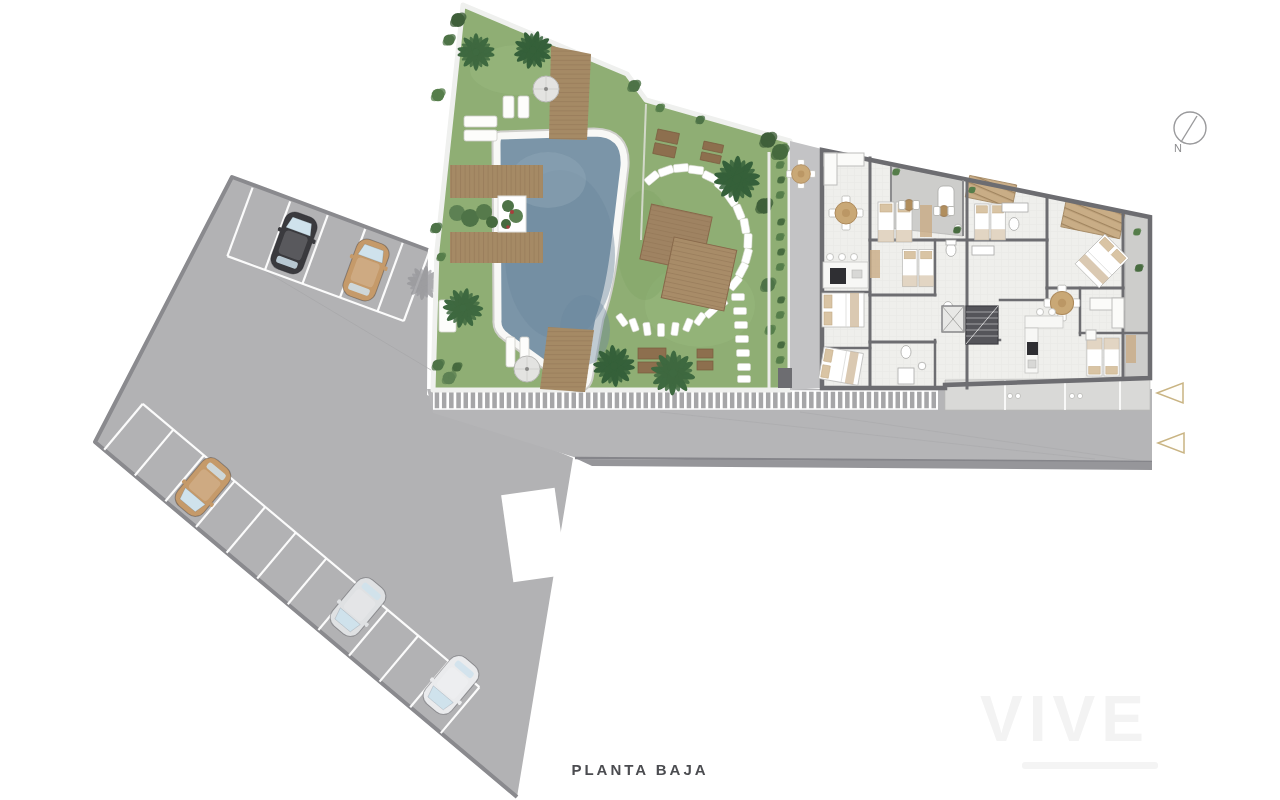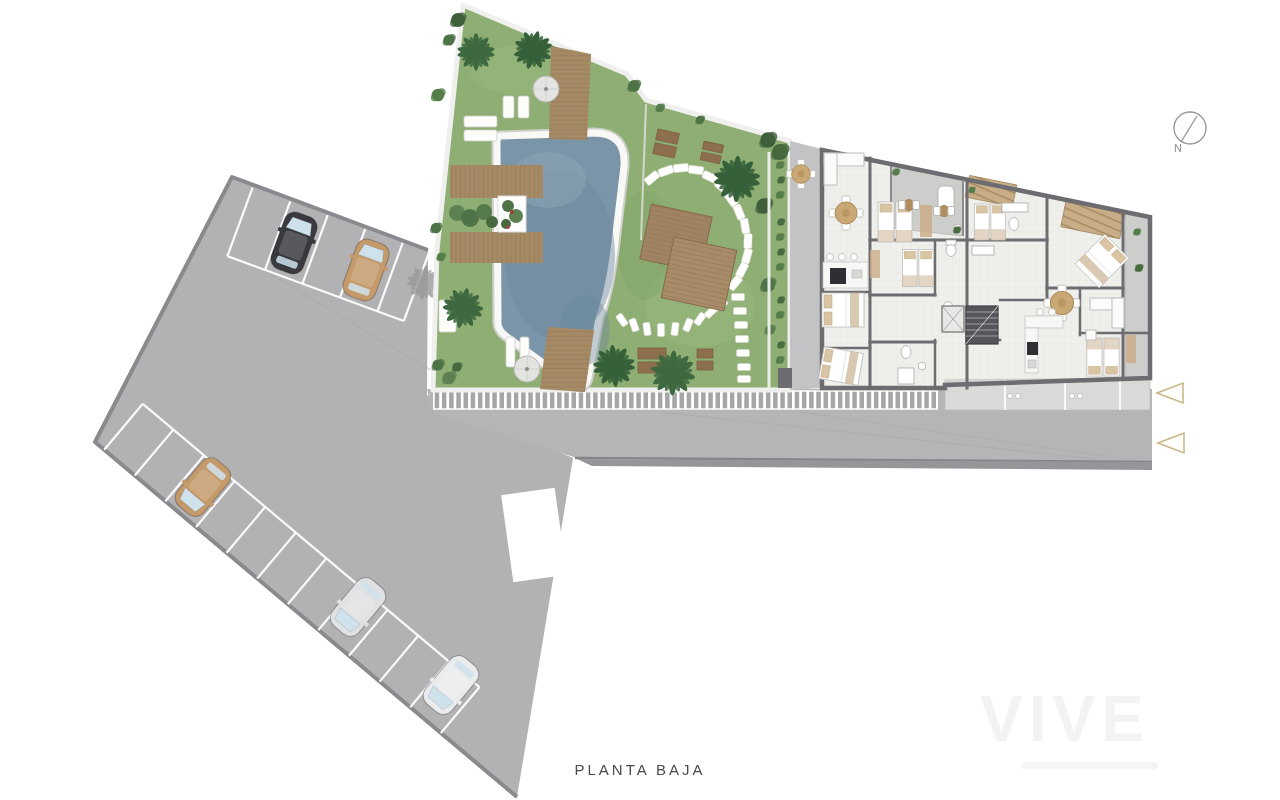--- a/index.html
+++ b/index.html
@@ -1,20 +1,20 @@
 <!DOCTYPE html>
 <html><head>
 <meta charset="utf-8">
 <style>
   html,body{margin:0;padding:0;background:#ffffff;}
   #stage{position:relative;width:1280px;height:800px;background:#ffffff;overflow:hidden;
          font-family:"Liberation Sans", sans-serif;}
   #plan-svg{position:absolute;left:0;top:0;}
   .plan-title{position:absolute;left:0;top:761px;width:1280px;text-align:center;
-      font-size:15px;font-weight:normal;letter-spacing:3px;color:#4b4c50;}
+      font-size:15px;font-weight:bold;letter-spacing:3px;color:#4b4c50;}
   .watermark{position:absolute;left:905px;top:682px;width:320px;text-align:center;
       font-size:64px;font-weight:800;letter-spacing:6px;color:#f3f3f3;user-select:none;}
   .watermark-bar{position:absolute;left:1022px;top:762px;width:136px;height:7px;
       background:#f4f4f4;border-radius:3px;}
   .stone{fill:#ffffff;stroke:#d8d8d2;stroke-width:.5;}
   .stall{stroke:#ffffff;stroke-width:2.2;opacity:.95;}
   .wall{stroke:#6d6d71;fill:none;stroke-linecap:square;}
   .furn{fill:#fbfbf9;stroke:#bdbdbb;stroke-width:1;}
   .pill{fill:#d9c4a4;stroke:#c3ab85;stroke-width:.6;}
   .lounger{fill:#fdfdfb;stroke:#cdcdc9;stroke-width:.8;}

